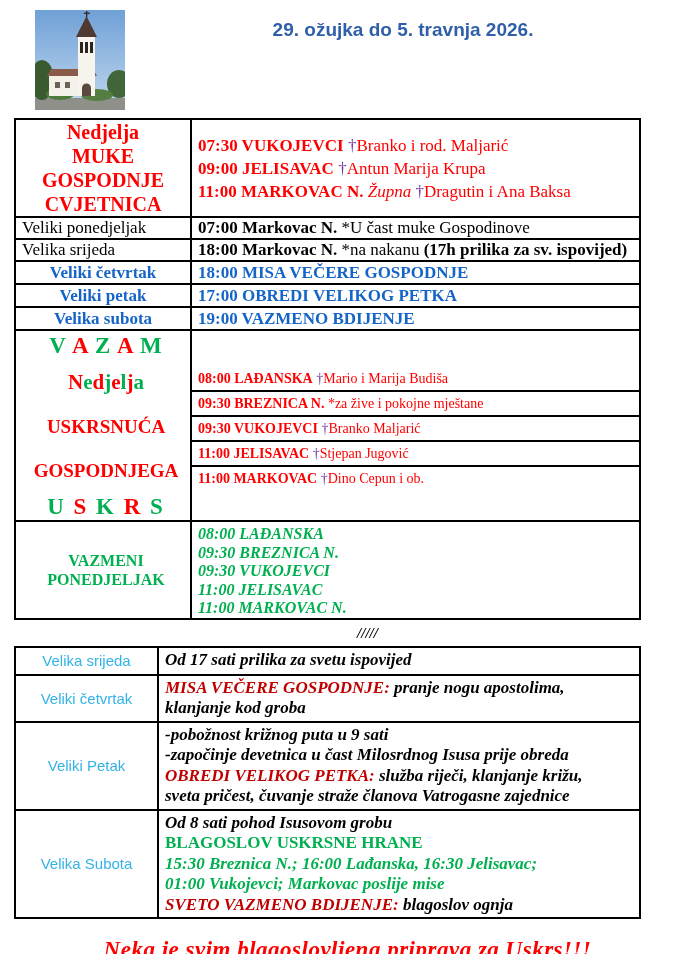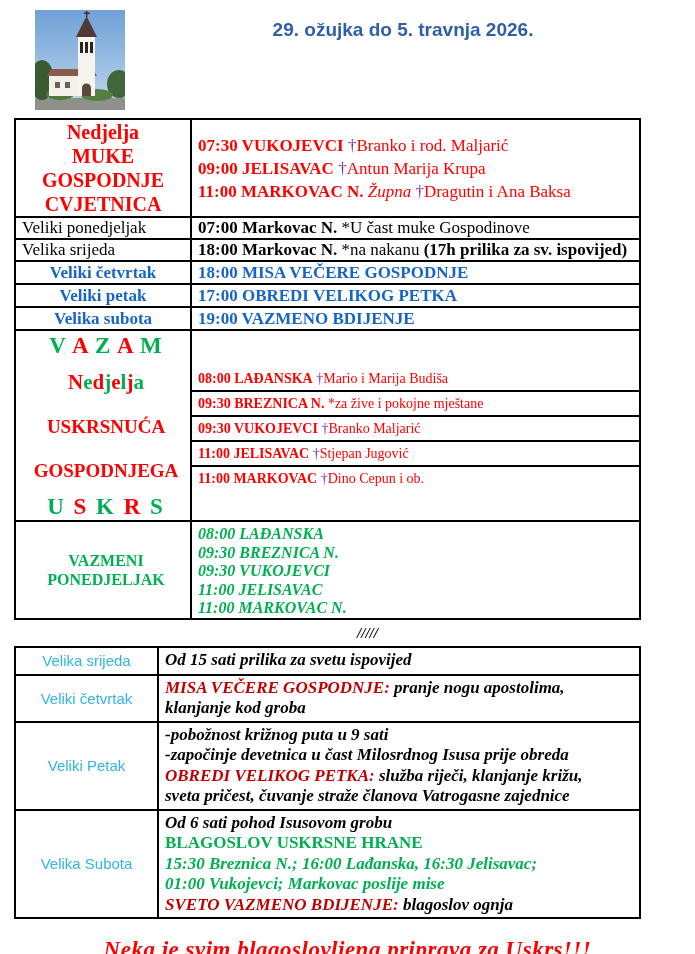--- a/index.html
+++ b/index.html
@@ -189,21 +189,21 @@
 
   <table>
     <colgroup>
         <col style="width:143px">
         <col>
       </colgroup>
     <tbody>
         <tr class="r0">
       <td class="t2-day">Velika srijeda</td>
       <td class="t2c">
-        <div class="l"><span>Od 15 sati prilika za svetu ispovijed</span></div>
+        <div class="l"><span>Od 17 sati prilika za svetu ispovijed</span></div>
       </td>
     </tr>
     <tr class="r1">
       <td class="t2-day">Veliki četvrtak</td>
       <td class="t2c">
         <div class="l"><span class="seg-red">MISA VEČERE GOSPODNJE:</span><span> pranje nogu apostolima,</span></div>
         <div class="l"><span>klanjanje kod groba</span></div>
       </td>
     </tr>
     <tr class="r2">
@@ -211,21 +211,21 @@
       <td class="t2c">
         <div class="l"><span>-pobožnost križnog puta u 9 sati</span></div>
         <div class="l"><span>-započinje devetnica  u čast Milosrdnog Isusa prije obreda</span></div>
         <div class="l"><span class="seg-red">OBREDI VELIKOG PETKA:</span><span> služba riječi, klanjanje križu,</span></div>
         <div class="l"><span>sveta pričest, čuvanje straže članova Vatrogasne zajednice</span></div>
       </td>
     </tr>
     <tr class="r3">
       <td class="t2-day">Velika Subota</td>
       <td class="t2c">
-        <div class="l"><span>Od 6 sati pohod Isusovom grobu</span></div>
+        <div class="l"><span>Od 8 sati pohod Isusovom grobu</span></div>
         <div class="l"><span class="seg-caps">BLAGOSLOV  USKRSNE  HRANE</span></div>
         <div class="l"><span class="seg-green">15:30 Breznica N.; 16:00 Lađanska, 16:30 Jelisavac;</span></div>
         <div class="l"><span class="seg-green">01:00 Vukojevci; Markovac poslije mise</span></div>
         <div class="l"><span class="seg-red">SVETO VAZMENO BDIJENJE:</span><span> blagoslov ognja</span></div>
       </td>
     </tr>
   </tbody>
     </table>
 
   <div class="closing">Neka je svim blagoslovljena priprava za Uskrs!!!</div>

